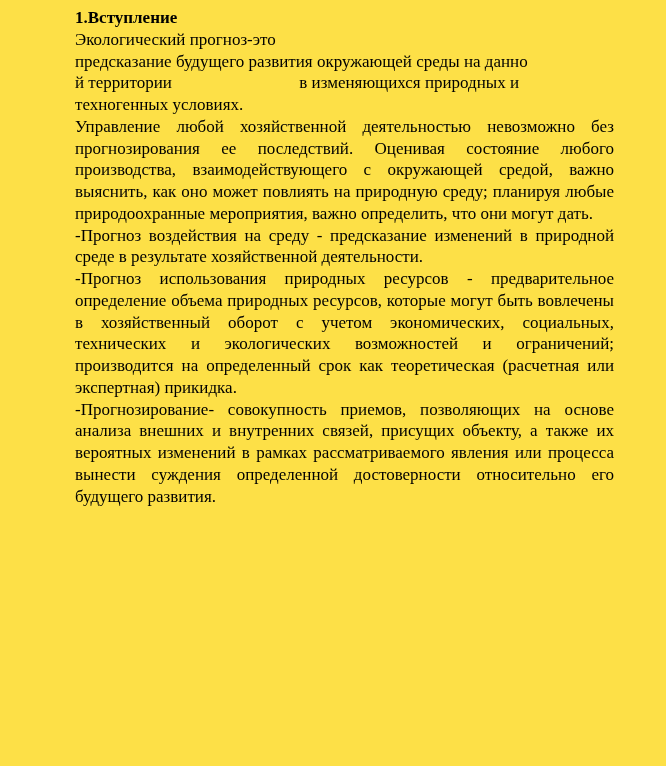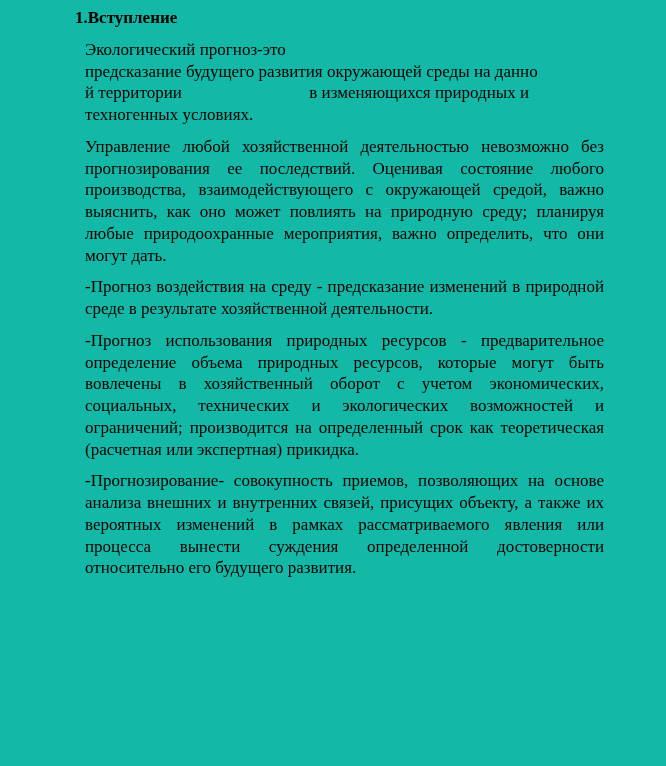--- a/index.html
+++ b/index.html
@@ -5,39 +5,39 @@
   html, body {
     margin: 0;
     padding: 0;
     background: #ffffff;
   }
   .page {
     width: 666px;
     min-height: 766px;
     box-sizing: border-box;
     padding: 7px 52px 10px 75px;
-    background: #14b8a6;
+    background: #fde047;
     color: #000000;
     font-family: "Liberation Serif", "DejaVu Serif", serif;
     font-size: 17px;
     line-height: 1.28;
   }
   .heading {
     font-weight: bold;
     font-size: 17px;
     margin: 0;
     text-align: left;
   }
   .para {
-    margin: 10px;
+    margin: 0;
     text-align: justify;
     text-justify: inter-word;
   }
   .para-pre {
-    margin: 10px;
+    margin: 0;
     text-align: left;
     white-space: pre-wrap;
   }
 </style>
 </head>
 <body>
 
 <div class="page">
   <h1 class="heading">1.Вступление</h1>
 

